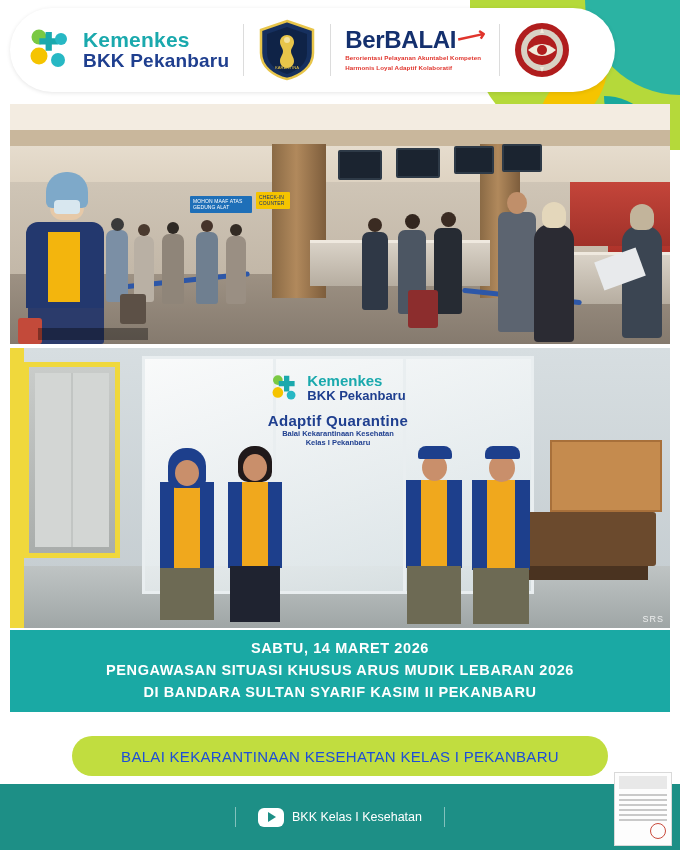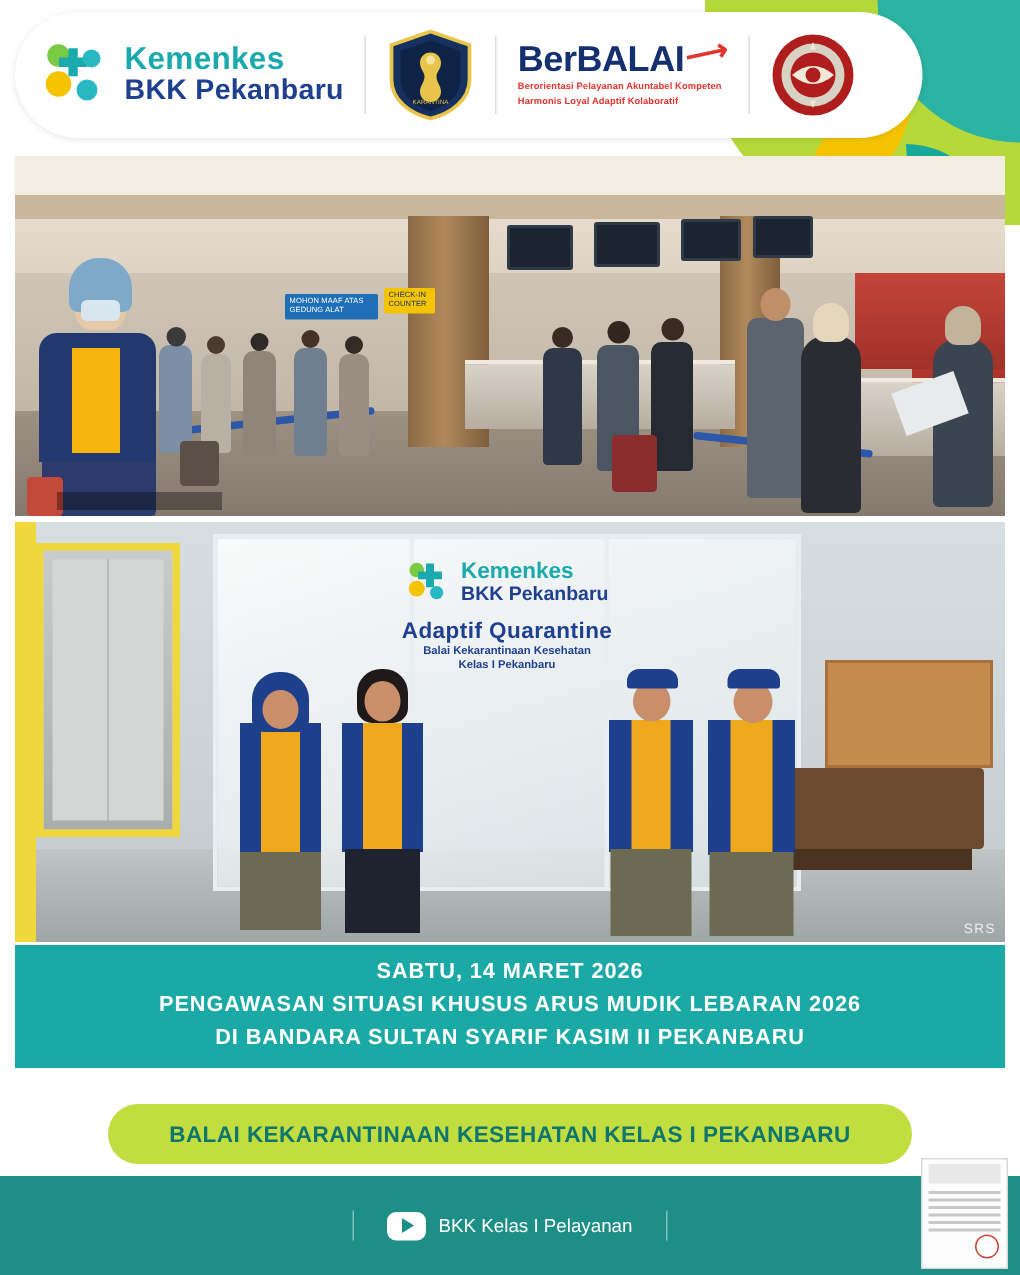--- a/index.html
+++ b/index.html
@@ -124,21 +124,21 @@
   
   .green-pill {
     position: absolute; top: 736px; left: 72px;
     width: 536px; height: 40px;
     background: #c1dd3f;
     border-radius: 22px;
     display: flex; align-items: center; justify-content: center;
     z-index: 6;
   }
   .green-pill span {
-    color: #0f766e; font-weight: bold; font-size: 15px; letter-spacing: .3px;
+    color: #1d4ed8; font-weight: normal; font-size: 15px; letter-spacing: .3px;
     text-transform: uppercase;
   }
 
   
   .footer-bar {
     position: absolute; bottom: 0; left: 0;
     width: 680px; height: 66px;
     background: #1d8f86;
     z-index: 5;
     display: flex; align-items: center; justify-content: center;
@@ -465,21 +465,21 @@
     <span>BALAI KEKARANTINAAN KESEHATAN KELAS I PEKANBARU</span>
   </div>
 
   <div class="footer-bar">
     <div class="footer-inner">
       <div class="f-sep"></div>
       <div class="footer-item">
         <span class="ico-yt">
             <i></i>
           </span>
-        <span class="txt">BKK Kelas I Pelayanan</span>
+        <span class="txt">BKK Kelas I Kesehatan</span>
       </div>
       <div class="f-sep"></div>
     </div>
   </div>
 
   <div class="doc-thumb">
     <div class="dhead"></div>
     <div class="dl"></div>
     <div class="dl"></div>
     <div class="dl"></div>

